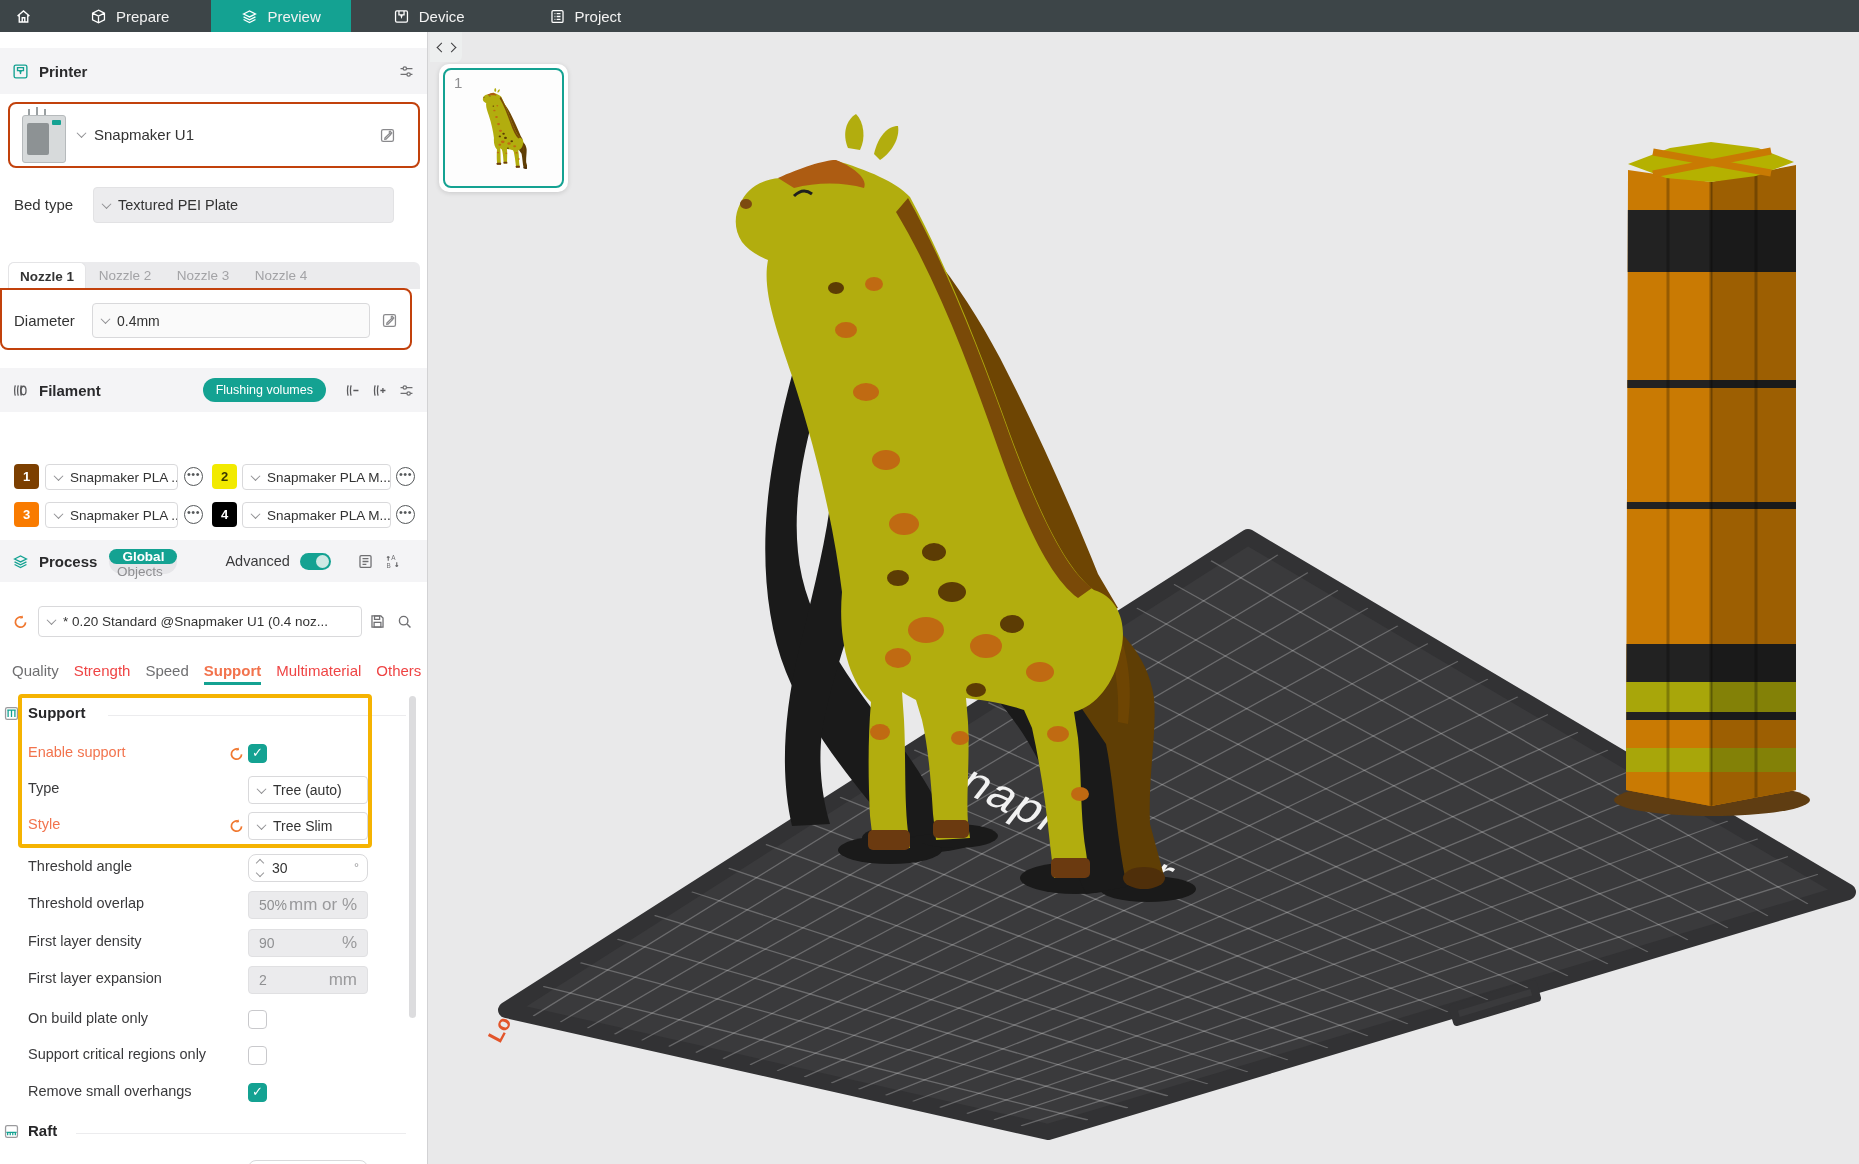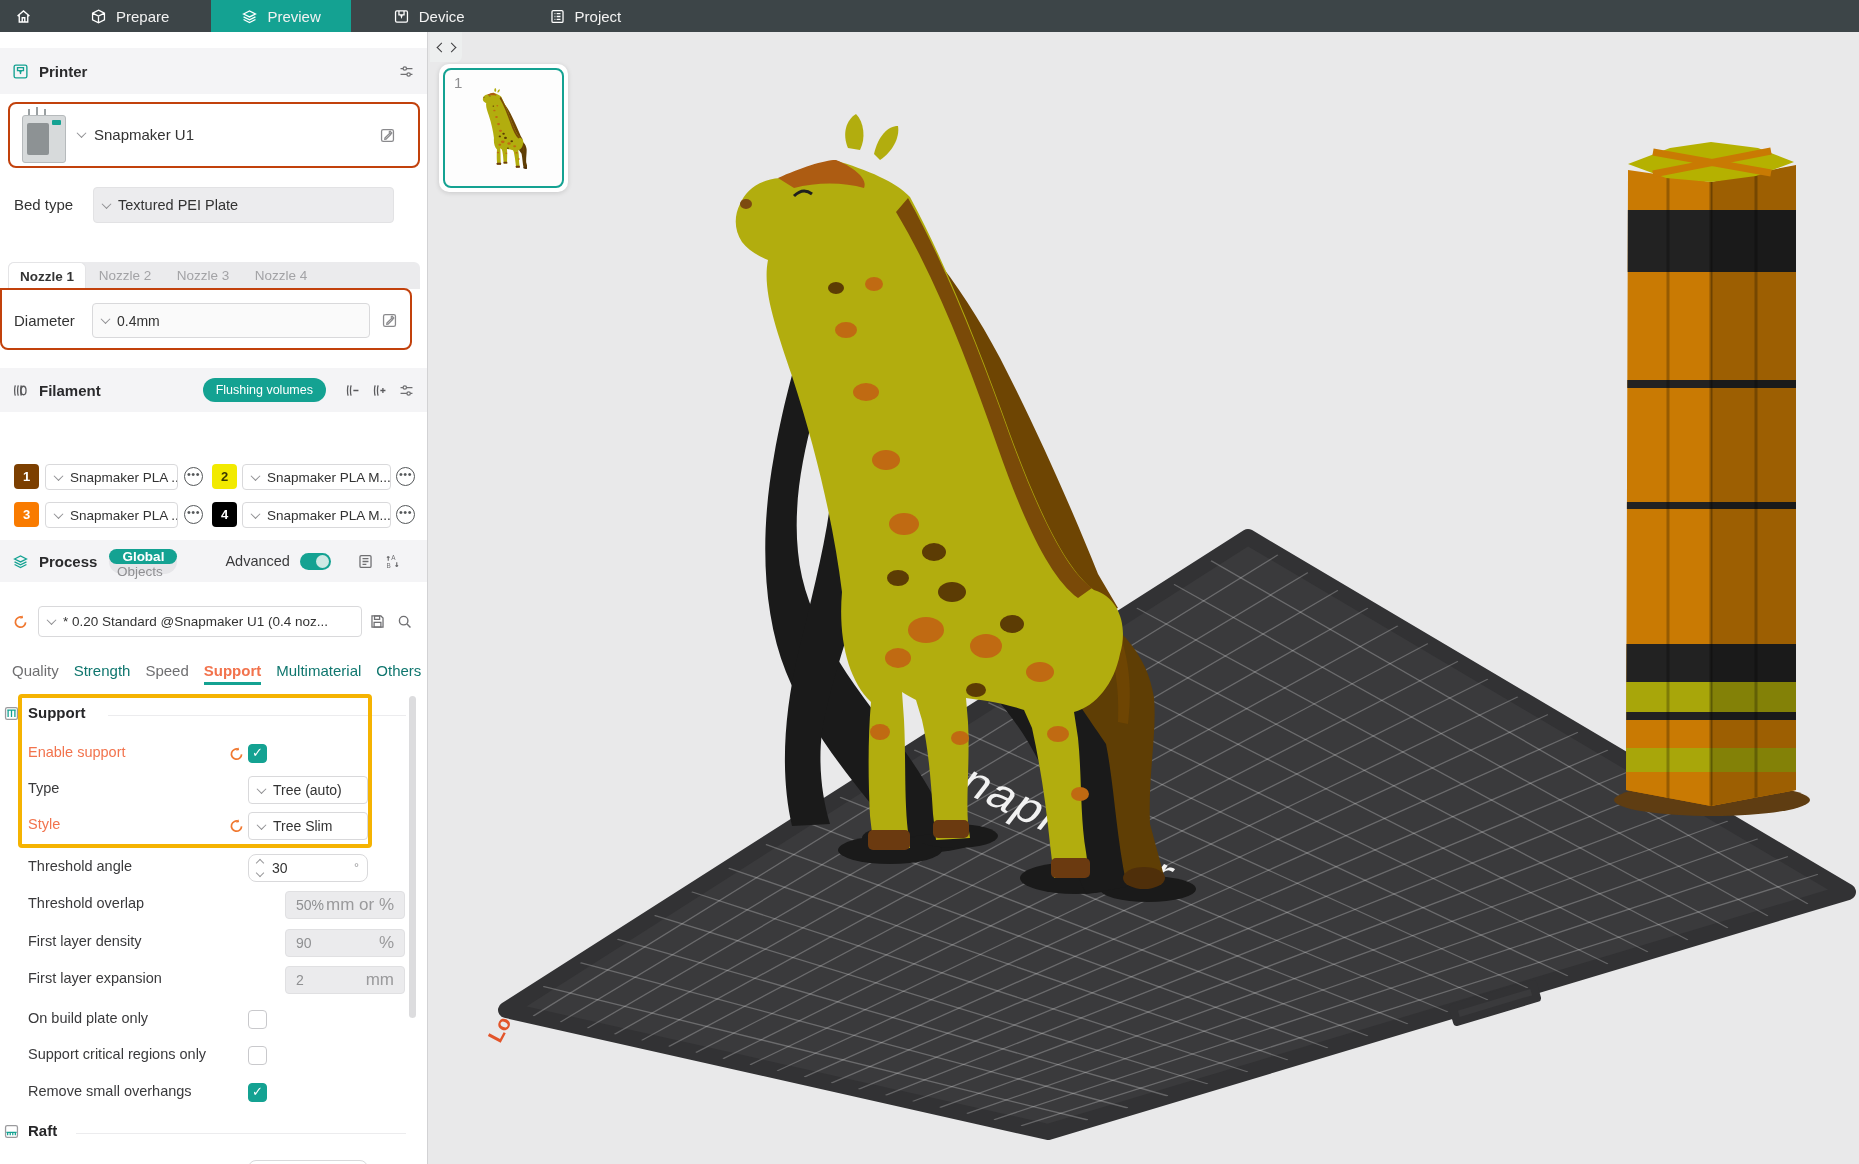--- a/index.html
+++ b/index.html
@@ -49,29 +49,29 @@
   .seg-pill { display:flex; align-items:center; background:#e6e6e9; border-radius:14px;
     height:25px; font-size:13.5px;flex-direction:column; }
   .seg { padding:0 13px; color:#8f8f92; display:flex; align-items:center; height:100%; cursor:pointer; }
   .seg.active { background:#14a292; color:#fff; border-radius:14px; font-weight:bold; }
   .switch { width:31px; height:17px; border-radius:9px; background:#14a292; position:relative; cursor:pointer; }
   .switch .knob { position:absolute; top:2px; width:13px; height:13px; border-radius:50%;
     background:#cfe9e4; }
   .switch.on .knob { right:2px; }
 
   .ptab { font-size:15px; margin-right:15px; cursor:pointer; color:#6f6f71; display:inline-block; }
-  .ptab.modified { color:#0f766e; }
+  .ptab.modified { color:#ef4444; }
   .ptab.active { color:#f2734d; font-weight:bold; border-bottom:3px solid #14a292; padding-bottom:3px; }
 
   .srow { position:absolute; left:0; width:410px; height:28px; }
   .srow .lbl { position:absolute; left:28px; top:4px; font-size:14.5px; color:#3a3a3c; white-space:nowrap; }
   .srow .lbl.mod { color:#f2734d; }
   .ctrl { position:absolute; left:248px; top:0; width:120px; height:28px; font-size:14px; }
   .din { background:#ebebed; border:1px solid #e0e0e2; border-radius:4px; color:#8f9092;
-    display:flex; align-items:center; padding:0 10px;margin-left:37px; }
+    display:flex; align-items:center; padding:0 10px; }
   .din .unit { margin-left:auto; font-size:17px; color:#9a9a9c; }
   .spin { background:#fff; border:1px solid #d9d9db; border-radius:8px; display:flex;
     align-items:center; padding:12px 8px; color:#333; }
   .spin .unit { margin-left:auto; font-size:12.5px; color:#9a9a9c; }
   .updn { display:flex; flex-direction:column; gap:4px; margin-right:9px; cursor:pointer; }
   .updn i { width:6px; height:6px; border-right:1.5px solid #9a9a9c; border-bottom:1.5px solid #9a9a9c; display:block; }
   .updn i.up { transform:rotate(-135deg); }
   .updn i.dn { transform:rotate(45deg); }
   .cb { position:absolute; left:248px; top:4px; width:19px; height:19px; border:1.5px solid #c9c9cc;
     border-radius:4px; background:#fff; cursor:pointer; }

